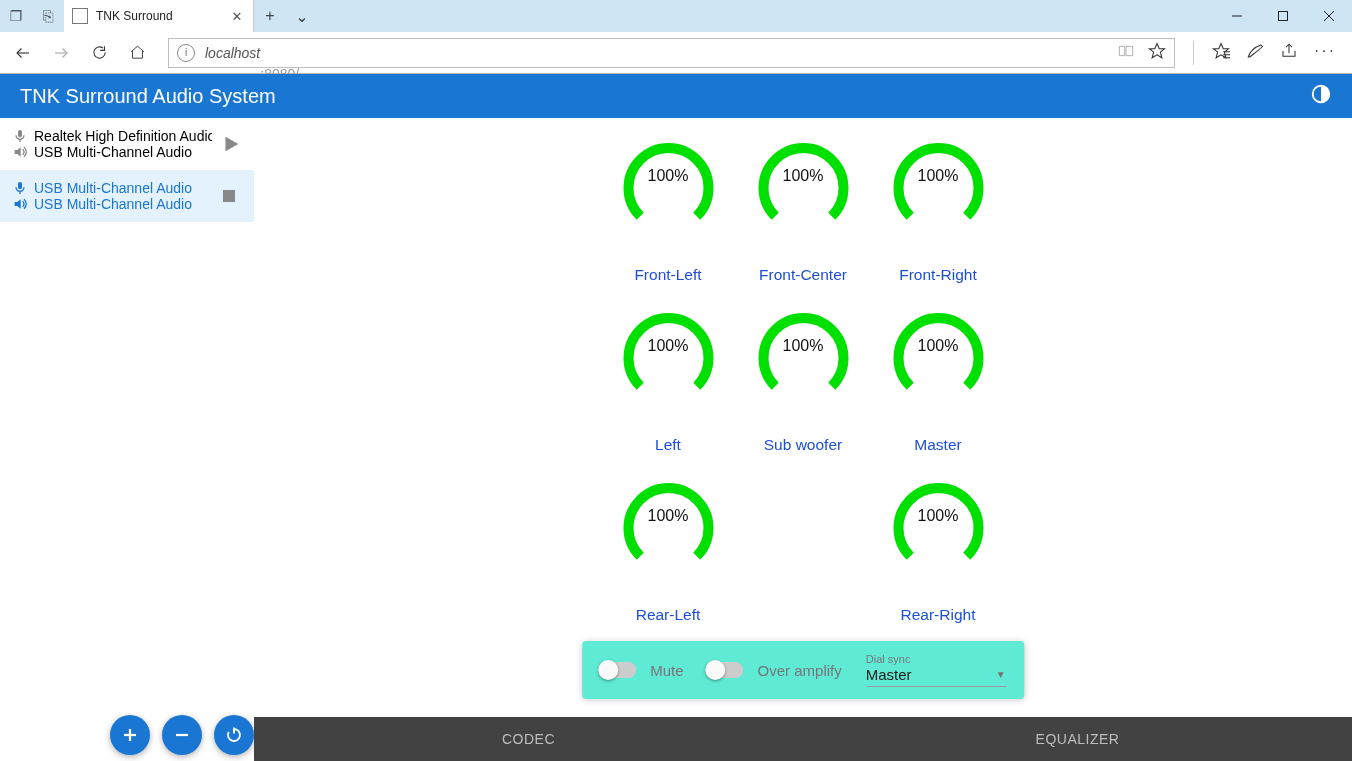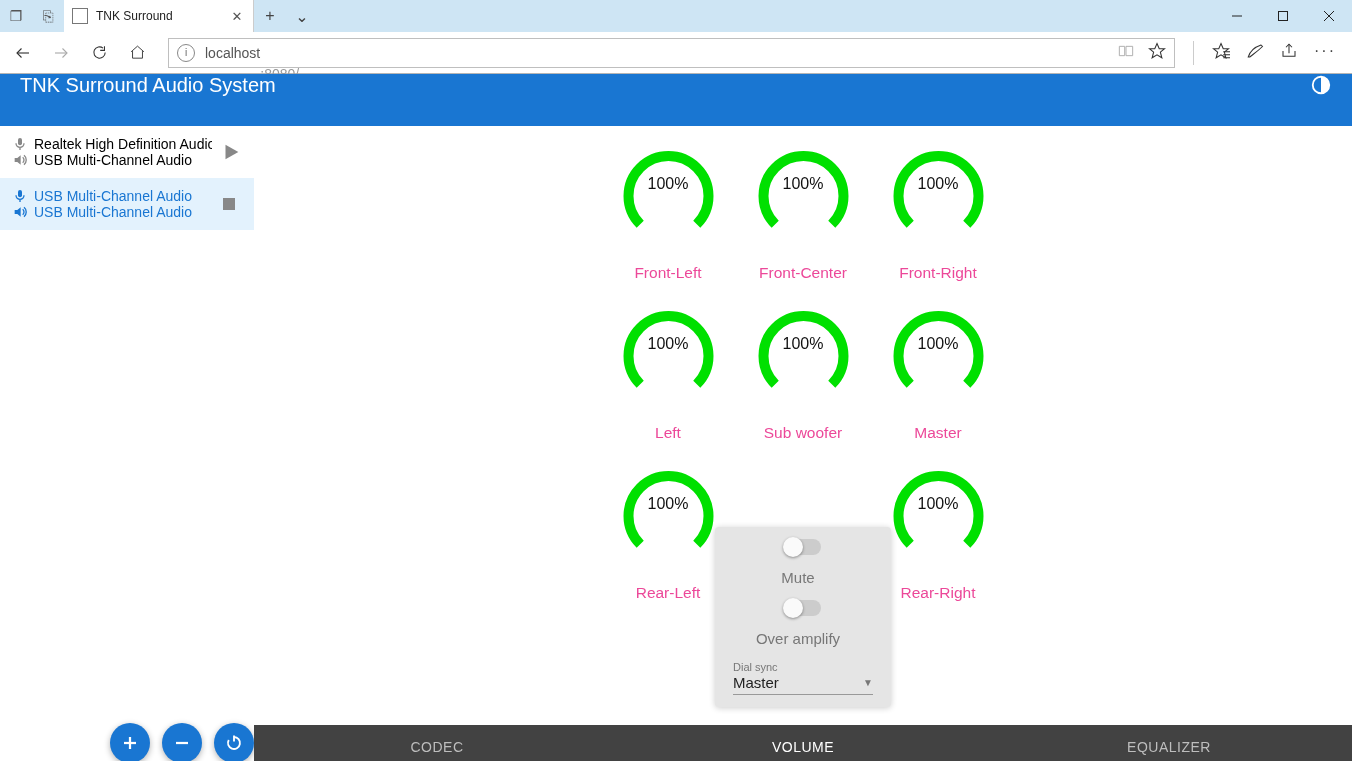--- a/index.html
+++ b/index.html
@@ -16,30 +16,30 @@
   .titlebar .post-tab { display:flex; align-items:center; }
   .titlebar .post-tab .tl-icon { color:#444; font-size:16px;}
   .win-controls { position:absolute; right:0; top:0; height:32px; display:flex; }
   .win-controls .wc { width:46px; display:flex; align-items:center; justify-content:center; color:#222; font-size:11px; }
 
   .addrbar { height: 42px; background:#fff; border-bottom:1px solid #b5b5b5; display:flex; align-items:center; padding: 0 6px; gap:4px; }
   .addrbar .nav-btn { width:34px; height:34px; display:flex; align-items:center; justify-content:center; color:#333; font-size:16px; }
   .addrbar .nav-btn.dim { color:#999; }
   .url-box { flex:1; margin: 0 10px; height:30px; border:1px solid #bfbfbf; display:flex; align-items:center; padding:0 8px; font-size:14px; color:#666; background:#fff; }
   .url-box .info-icon { width:18px; height:18px; border:1px solid #888; border-radius:50%; display:flex; align-items:center; justify-content:center; font-size:10px; margin-right:10px; color:#666;}
-  .url-box .host { color:#555; }
+  .url-box .host { color:#555;font-style:italic; }
   .url-box .path { color:#999;margin-top:42px; }
   .url-right { margin-left:auto; display:flex; gap:14px; color:#888; font-size:15px; align-items:center;}
   .addrbar .right-icons { display:flex; gap:16px; padding:0 10px; color:#444; font-size:16px; }
   .addrbar .sep { width:1px; height:24px; background:#ccc; margin:0 4px;}
 
   
   .page { position: relative; height: calc(761px - 32px - 42px); background:#fff; }
 
-  .app-header { height: 52px; background:#1976d2; color:#fff; display:flex; align-items:flex-start; padding:0 20px; font-size:20px; }
+  .app-header { height: 44px; background:#1976d2; color:#fff; display:flex; align-items:center; padding:0 20px; font-size:20px; }
   .app-header .theme-toggle { margin-left:auto; }
 
   .body { display:flex; height: calc(100% - 44px); }
 
   .sidebar { width: 254px; background:#fff; border-right: none; position:relative; }
   .dev-item { display:flex; align-items:center; padding: 10px 6px 10px 12px; gap:8px; cursor:pointer; }
   .dev-item.selected { background:#e3f2fd; color:#1976d2; }
   .dev-lines { flex:1; overflow:hidden;text-align:center; }
   .dev-line { display:flex; align-items:center; gap:6px; font-size:14px; white-space:nowrap; overflow:hidden; text-overflow:ellipsis; }
   .dev-line .li-icon { color:#888; display:inline-flex;}
@@ -50,23 +50,23 @@
   .fab { width:40px; height:40px; border-radius:50%; background:#1976d2; color:#fff; display:flex; align-items:center; justify-content:center; font-size:20px; box-shadow:0 2px 6px rgba(0,0,0,.3); cursor:pointer;}
   .fab svg { display:block; }
 
   .main { flex:1; position:relative; background:#fff; }
   .gauge-grid { position:absolute; left:50%; top:20px; transform:translateX(-50%); display:grid; grid-template-columns: repeat(3, 135px); grid-auto-rows: auto; column-gap: 0; row-gap: 8px; justify-items:center; }
   .gauge-cell { display:flex; flex-direction:column; align-items:center; width:135px; }
   .gauge-cell.empty { visibility:hidden; }
   .gauge { width:110px; height:100px; position:relative; }
   .gauge svg { width:110px; height:110px; position:absolute; top:-5px; left:0;}
   .gauge .val { position:absolute; top:29px; left:0; right:0; text-align:center; font-size:16px; color:#111;}
-  .gauge-label { margin-top: 18px; margin-bottom: 16px; font-size:15.5px; color:#ec4899; }
-
-  .controls-card { position:absolute; left:50%; bottom:62px; transform:translateX(-50%); background:#e5e5e5; border-radius:4px; box-shadow:0 1px 6px rgba(0,0,0,.2); padding: 12px 18px; display:flex; align-items:center; gap:14px;flex-direction:column; }
+  .gauge-label { margin-top: 28px; margin-bottom: 16px; font-size:15.5px; color:#1d4ed8; }
+
+  .controls-card { position:absolute; left:50%; bottom:62px; transform:translateX(-50%); background:#5eead4; border-radius:4px; box-shadow:0 1px 6px rgba(0,0,0,.2); padding: 12px 18px; display:flex; align-items:center; gap:14px; }
   .toggle { width:36px; height:16px; background:#ccc; border-radius:10px; position:relative; }
   .toggle .knob { width:20px; height:20px; background:#fafafa; border-radius:50%; position:absolute; top:-2px; left:-2px; box-shadow:0 1px 3px rgba(0,0,0,.4);}
   .toggle-label { font-size:15px; color:#777; margin-right:10px;}
   .select-wrap { display:flex; flex-direction:column; border-bottom:1px solid #999; min-width:140px; position:relative;}
   .select-label { font-size:11px; color:#777; }
   .select-value { font-size:15px; color:#222; padding: 1px 20px 3px 0;}
   .select-wrap .chev { position:absolute; right:0; bottom:6px; color:#777; font-size:10px;}
 
   .bottom-tabs { position:absolute; left:0; right:0; bottom:0; height:44px; background:#424242; display:flex; }
   .bottom-tabs .btab { flex:1; display:flex; align-items:center; justify-content:center; color:#bdbdbd; font-size:14px; letter-spacing:.5px; cursor:pointer; position:relative;}
@@ -365,18 +365,17 @@
         <span class="toggle-label">Over amplify</span>
         <div class="select-wrap">
           <span class="select-label">Dial sync</span>
           <span class="select-value">Master</span>
           <span class="chev">▼</span>
         </div>
       </div>
 
       <div class="bottom-tabs" id="btabs">
           <div class="btab">CODEC</div>
-          <div class="btab active">VOLUME</div>
           <div class="btab">EQUALIZER</div>
         </div>
     </div>
   </div>
 </div>
 
 </body></html>

